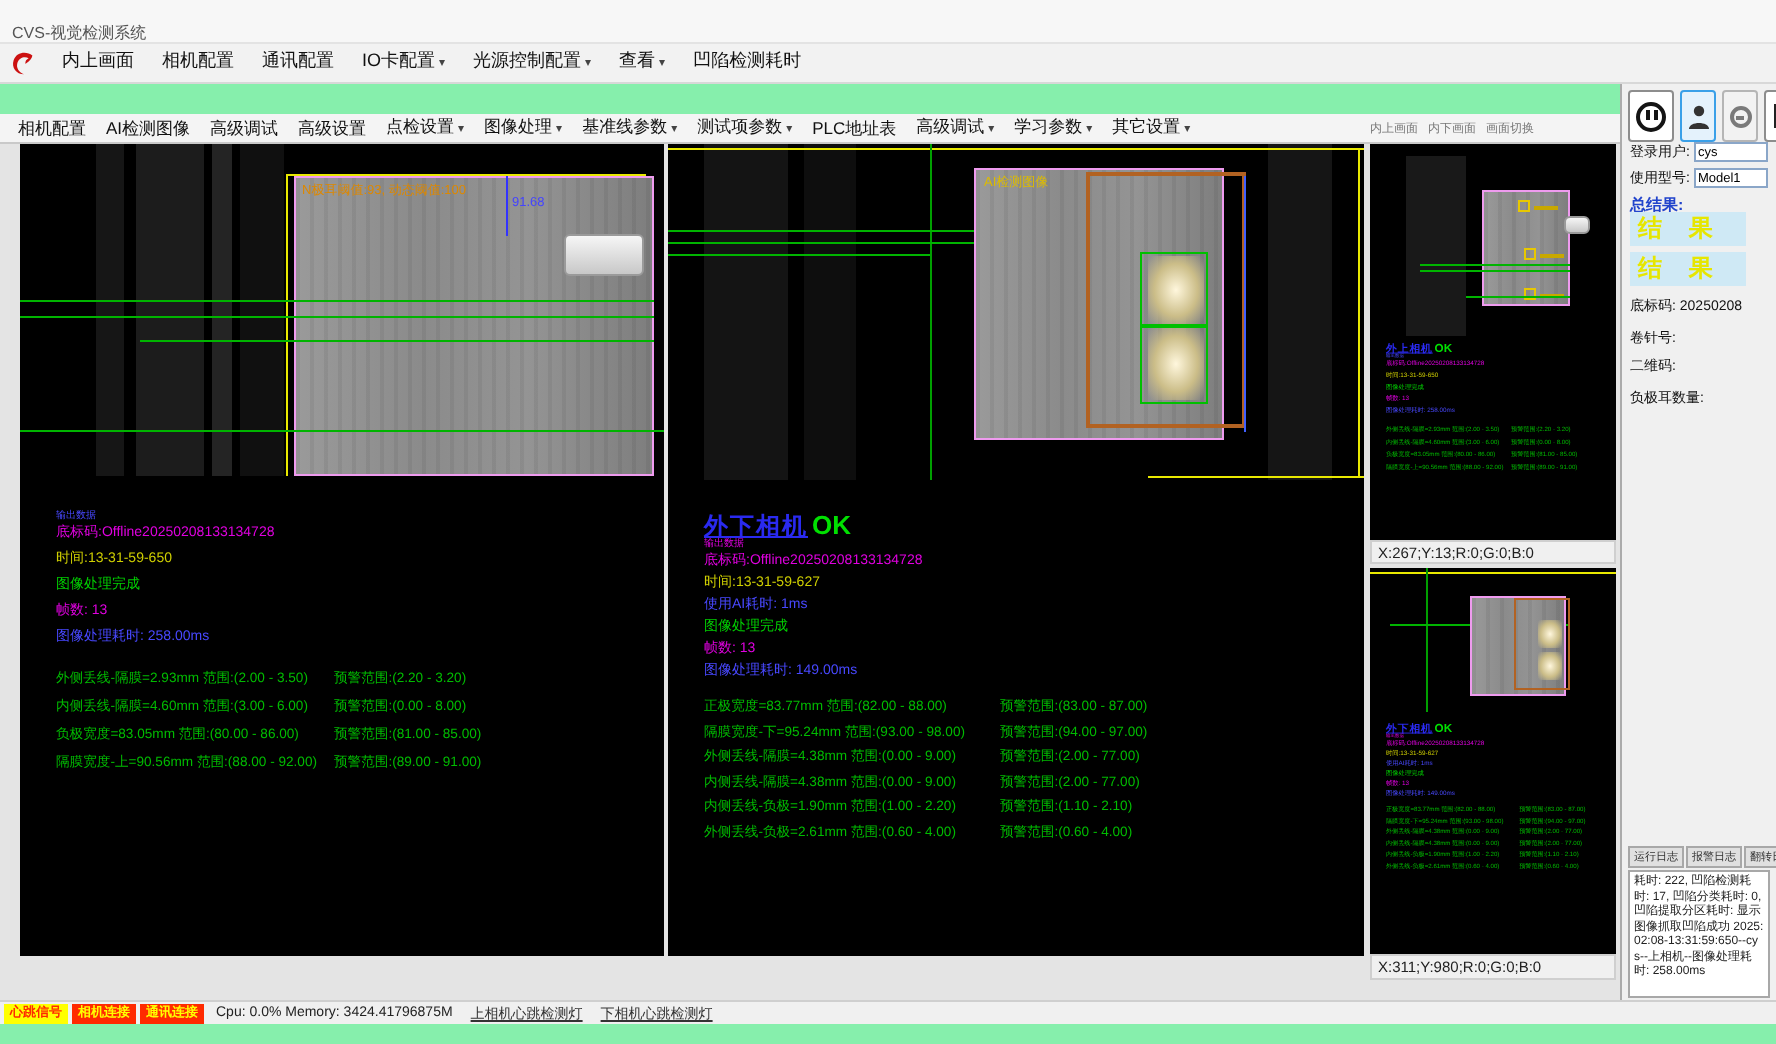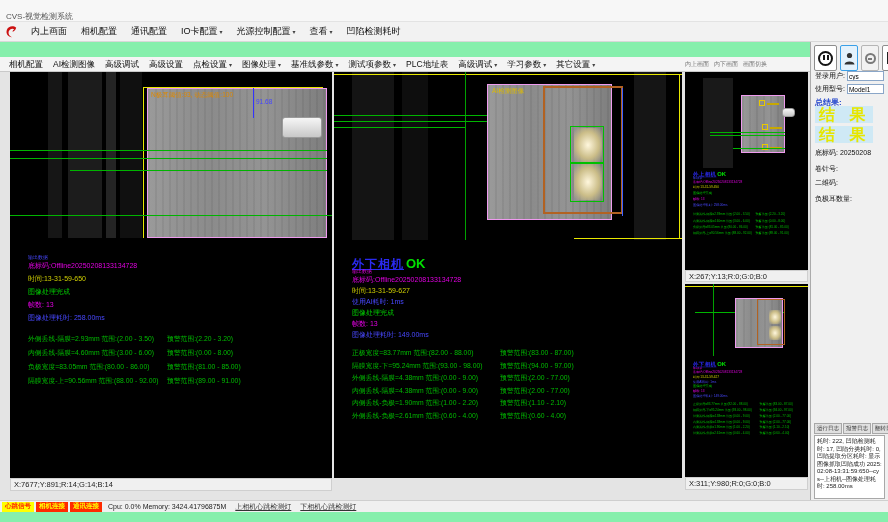--- a/index.html
+++ b/index.html
@@ -84,21 +84,21 @@
   .rbtn-exit { width:20px; }
   .ic-pause { width:15px; height:15px; border:2.5px solid #141414; border-radius:50%; position:relative; }
   .ic-pause::before,.ic-pause::after { content:""; position:absolute; top:2.5px; width:2px; height:5px; background:#141414; }
   .ic-pause::before { left:2.5px; } .ic-pause::after { right:2.5px; }
   .ic-stop { width:11px; height:11px; border:2px solid #7a7a7a; border-radius:50%; position:relative; }
   .ic-stop::before { content:""; position:absolute; left:1.5px; top:3.5px; width:4px; height:2px; background:#7a7a7a; }
   .rp-row { position:absolute; left:4px; display:flex; align-items:center; }
   .rp-label { font-size:7px; color:#111; white-space:nowrap; }
   .rp-input { width:37px; height:10px; font-size:6.5px; border:1px solid #8aa6c8; background:#fff; margin-left:2px; padding:0 1px; font-family:inherit; }
   .total-label { position:absolute; left:4px; top:55px; font-size:8px; font-weight:bold; color:#2244cc; }
-  .result-box { position:absolute; left:4px; width:58px; height:17px; background:#cfe9f5; color:#e6e600; font-size:16px; font-weight:bold; letter-spacing:5px; line-height:17px; padding-left:4px; white-space:nowrap; overflow:hidden; }
+  .result-box { position:absolute; left:4px; width:58px; height:17px; background:#cfe9f5; color:#e6e600; font-size:12px; font-weight:bold; letter-spacing:5px; line-height:17px; padding-left:4px; white-space:nowrap; overflow:hidden; }
   .rp-field { position:absolute; left:4px; font-size:7px; color:#111; white-space:nowrap; }
   .log-tabs { position:absolute; left:3px; top:381px; display:flex; gap:1px; }
   .log-tab { font-size:5.5px; color:#333; background:#e0e0e0; border:1px solid #a8a8a8; padding:1px 2px; white-space:nowrap; cursor:pointer; }
   .log-text { position:absolute; left:3px; top:393px; width:71px; height:64px; background:#fff; border:1px solid #a8a8a8; font-size:6px; line-height:7.5px; color:#222; padding:2px; overflow:hidden; word-break:break-all; }
 
   
   .statusbar { position:absolute; left:0; top:500px; width:888px; height:12px; background:#f0f0f0; border-top:1px solid #cfcfcf; display:flex; align-items:center; padding-left:2px; gap:3px; }
   .badge { font-size:6.5px; font-weight:bold; padding:0.5px 3px; white-space:nowrap; }
   .sb-text { font-size:7px; color:#222; white-space:nowrap; margin-left:3px; }
   .sb-lamp { font-size:7px; color:#333; text-decoration:underline; white-space:nowrap; margin-left:6px; }
@@ -345,21 +345,20 @@
             </div>
             <div class="tb-row">
               <span class="tb-val">外侧丢线-负极=2.61mm 范围:(0.60 - 4.00)</span>
               <span class="tb-warn">预警范围:(0.60 - 4.00)</span>
             </div>
           </div>
         </div>
     </div>
   </div>
 
-  <div class="coordbar cb-left">X:7677;Y:891;R:14;G:14;B:14</div>
   <div class="coordbar cb-svtop">X:267;Y:13;R:0;G:0;B:0</div>
   <div class="coordbar cb-svbot">X:311;Y:980;R:0;G:0;B:0</div>
 
   <div class="rpanel">
     <div class="btn-row">
       <div class="rbtn rbtn-pause">
           <div class="ic-pause"></div>
         </div>
       <div class="rbtn rbtn-user">
         <svg width="11" height="13" viewBox="0 0 11 13">

